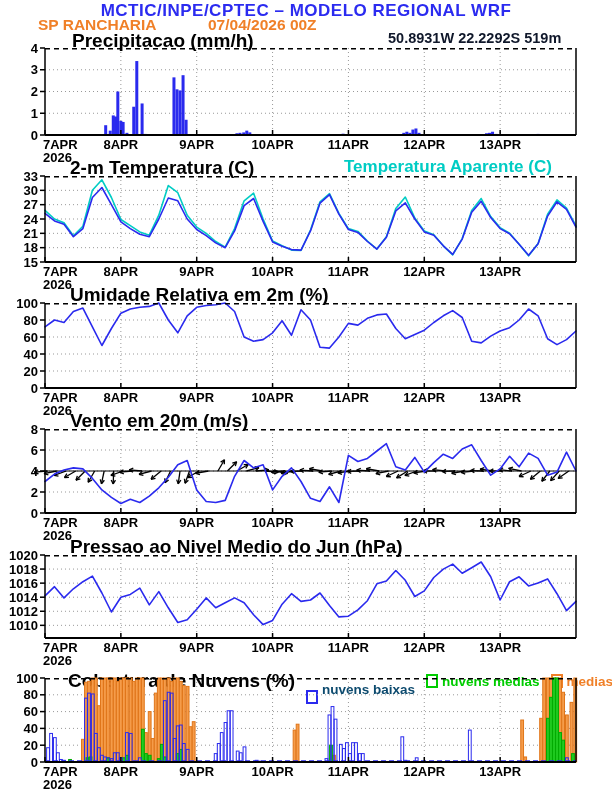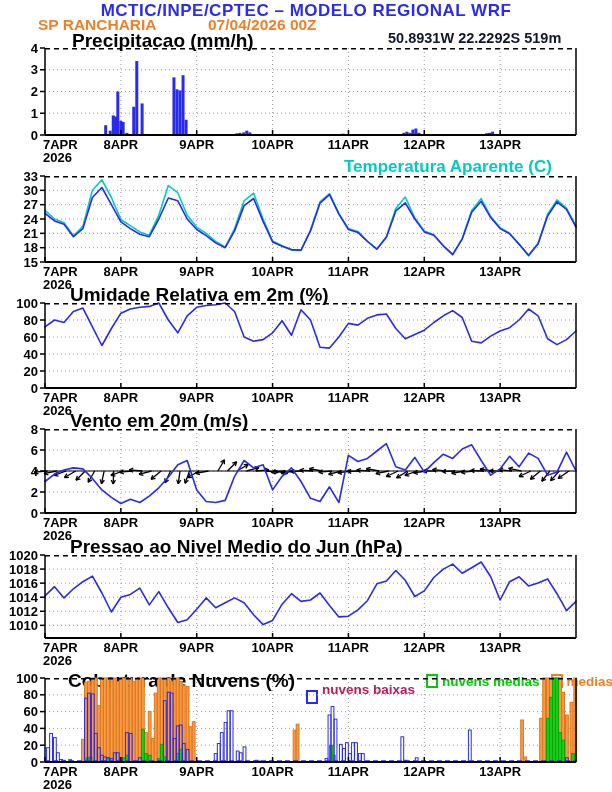--- a/index.html
+++ b/index.html
@@ -8,21 +8,21 @@
   .abs{position:absolute;white-space:nowrap;}
   .hdr1{top:1px;left:0;width:612px;text-align:center;font-size:17px;letter-spacing:.5px;color:#2b2bf0;}
   .hdr-station{top:16px;left:38px;font-size:15.5px;color:#f08028;}
   .hdr-run{top:16px;left:208px;font-size:15.5px;color:#f08028;}
   .coords{top:30px;left:356px;font-size:14.5px;color:#0f172a;margin-left:32px;}
   .ptitle{font-size:19px;color:#000;}
   .cyanlab{font-size:17px;color:#00ccc4;}
   .cl-row{display:flex;align-items:center;gap:11px;}
   .cl-item{display:flex;align-items:center;gap:4px;font-size:13.5px;}
   .sq{display:inline-block;width:8px;height:10px;border:2px solid;background:#fff;}
-  .c-blue{color:#be185d;border-color:#2a2aee;margin-top:16px;}
+  .c-blue{color:#0c4a6e;border-color:#2a2aee;margin-top:16px;}
   .c-green{color:#00cc00;border-color:#00cc00;text-align:right;}
   .c-orange{color:#f08028;border-color:#f08028;}
   svg.plot{position:absolute;left:0;overflow:visible;}
 </style>
 </head>
 <body>
 
 <div class="page">
   <div class="abs hdr1">MCTIC/INPE/CPTEC – MODELO REGIONAL WRF</div>
   <div class="abs hdr-station">SP RANCHARIA</div>
@@ -98,20 +98,21 @@
       <line x1="272.57142857142856" y1="82" x2="272.57142857142856" y2="87" stroke="#000" stroke-width="1.5"></line>
       <text x="272.57142857142856" y="101" text-anchor="middle" font-size="13" font-weight="bold" fill="#000">10APR</text>
       <line x1="348.4285714285714" y1="82" x2="348.4285714285714" y2="87" stroke="#000" stroke-width="1.5"></line>
       <text x="348.4285714285714" y="101" text-anchor="middle" font-size="13" font-weight="bold" fill="#000">11APR</text>
       <line x1="424.2857142857143" y1="82" x2="424.2857142857143" y2="87" stroke="#000" stroke-width="1.5"></line>
       <text x="424.2857142857143" y="101" text-anchor="middle" font-size="13" font-weight="bold" fill="#000">12APR</text>
       <line x1="500.1428571428571" y1="82" x2="500.1428571428571" y2="87" stroke="#000" stroke-width="1.5"></line>
       <text x="500.1428571428571" y="101" text-anchor="middle" font-size="13" font-weight="bold" fill="#000">13APR</text>
     </svg>
 
+  <div class="abs ptitle" style="top:157px;left:70px">2-m Temperatura (C)</div>
   <div class="abs cyanlab" style="top:157px;left:344px">Temperatura Aparente (C)</div>
   <svg class="plot" style="top:176px" width="612" height="114">
       <line x1="45" y1="71.66666666666667" x2="576" y2="71.66666666666667" stroke="#999999" stroke-width="1" stroke-dasharray="1 3"></line>
       <line x1="45" y1="57.333333333333336" x2="576" y2="57.333333333333336" stroke="#999999" stroke-width="1" stroke-dasharray="1 3"></line>
       <line x1="45" y1="43" x2="576" y2="43" stroke="#999999" stroke-width="1" stroke-dasharray="1 3"></line>
       <line x1="45" y1="28.66666666666667" x2="576" y2="28.66666666666667" stroke="#999999" stroke-width="1" stroke-dasharray="1 3"></line>
       <line x1="45" y1="14.333333333333329" x2="576" y2="14.333333333333329" stroke="#999999" stroke-width="1" stroke-dasharray="1 3"></line>
       <line x1="120.85714285714285" y1="0" x2="120.85714285714285" y2="86" stroke="#999999" stroke-width="1" stroke-dasharray="1 3"></line>
       <line x1="196.7142857142857" y1="0" x2="196.7142857142857" y2="86" stroke="#999999" stroke-width="1" stroke-dasharray="1 3"></line>
       <line x1="272.57142857142856" y1="0" x2="272.57142857142856" y2="86" stroke="#999999" stroke-width="1" stroke-dasharray="1 3"></line>

